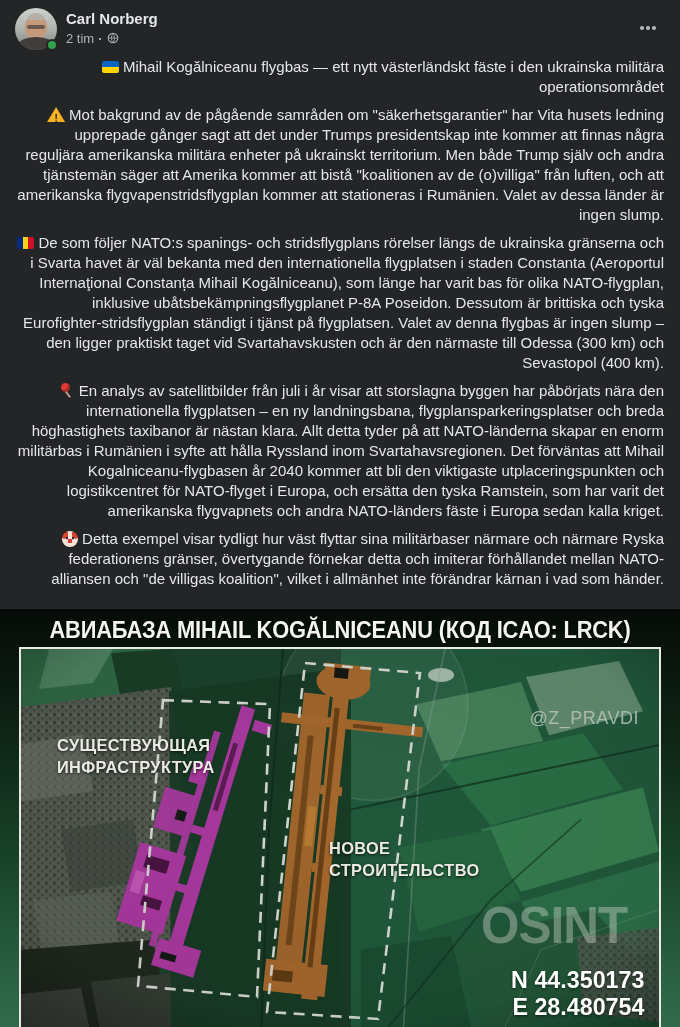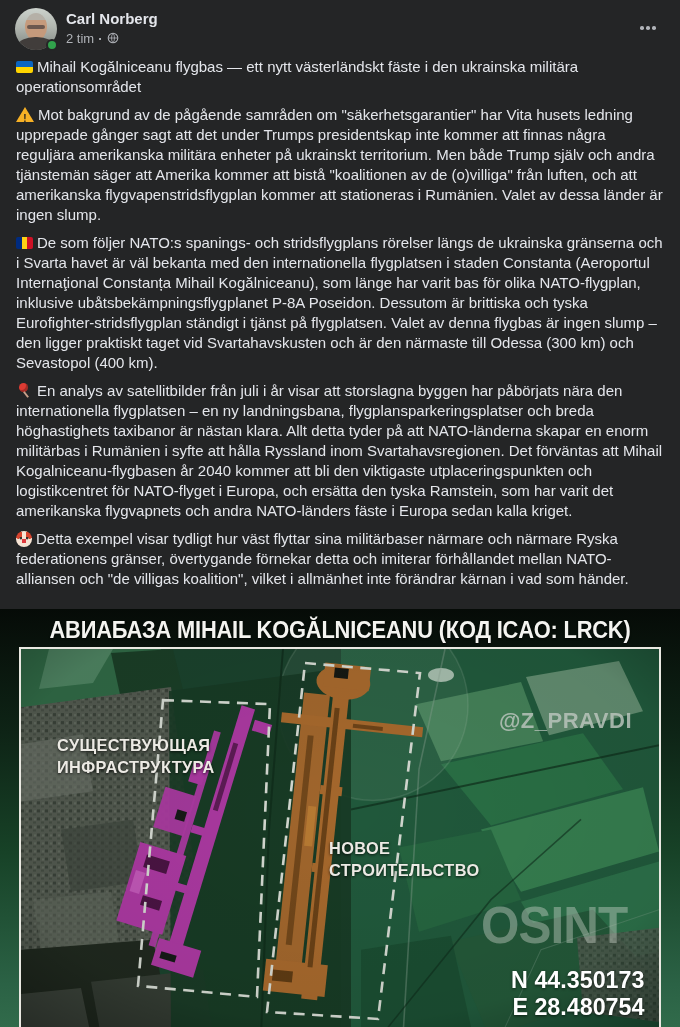--- a/index.html
+++ b/index.html
@@ -29,21 +29,21 @@
   .author { font-size:15px; font-weight:bold; color:#e4e6eb; line-height:19px; cursor:pointer; }
   .meta { display:flex; align-items:flex-start; gap:4px; font-size:13px; color:#b0b3b8; line-height:17px; margin-top:2px; }
   .meta .sep { font-weight:bold; }
   .globe { display:inline-block; margin-top:1px; }
   .more-btn { width:32px; height:32px; border-radius:50%; display:flex; align-items:center; justify-content:center;
     gap:2.5px; cursor:pointer; margin-top:4px; }
   .more-btn i { width:3.5px; height:3.5px; border-radius:50%; background:#b0b3b8; display:block; }
 
   
   .post-body { padding:3px 16px 8px 16px; font-size:15px; line-height:20px; color:#e4e6eb; }
-  .post-body p { margin:0 0 8px 0; }
+  .post-body p { margin:0 0 8px 0;text-align:right; }
   .post-body p:last-child { margin-bottom:4px; }
 
   .emo { display:inline-block; position:relative; vertical-align:-1px; margin-right:4px; }
   .emo-ua { width:17px; height:12px; border-radius:2px;
     background:linear-gradient(180deg,#0b66c3 0 50%,#ffd500 50% 100%); }
   .emo-ro { width:17px; height:12px; border-radius:2px;
     background:linear-gradient(90deg,#002b7f 0 34%,#fcd116 34% 67%,#ce1126 67% 100%); }
   .emo-warn { width:18px; height:15px; vertical-align:-2px;
     background:#f7b125; clip-path:polygon(50% 0,100% 100%,0 100%); }
   .emo-warn::after { content:"!"; position:absolute; left:0; right:0; top:2px; text-align:center;
@@ -69,21 +69,21 @@
     font-size:23px; font-weight:bold; color:#f4f4f0; letter-spacing:-0.2px;
     transform:scaleX(.95); text-shadow:0 1px 2px rgba(0,0,0,.7); white-space:nowrap; }
   .map-frame { position:absolute; left:19px; right:19px; top:38px; bottom:13px;
     border:2px solid #e9e8e1; overflow:hidden; background:#1d4530; }
   .map-frame svg { display:block; width:100%; height:100%; }
   .map-overlay { position:absolute; inset:0; }
   .map-label { position:absolute; font-weight:bold; color:#eceae4; font-size:17px; line-height:22px;
     letter-spacing:.4px; text-shadow:0 1px 3px rgba(0,0,0,.75); transform:scaleX(.96); transform-origin:left; }
   .lbl-existing { left:36px; top:86px; }
   .lbl-new { left:308px; top:189px; }
-  .wm-handle { position:absolute; right:27px; top:59px; font-weight:bold; font-size:22px;
+  .wm-handle { position:absolute; right:20px; top:59px; font-weight:normal; font-size:18px;
     color:rgba(185,195,187,.85); letter-spacing:.5px; }
   .wm-osint { position:absolute; left:460px; top:246px; font-weight:bold; font-size:52px;
     color:rgba(205,212,203,.42); letter-spacing:-1px; transform:scaleX(.95); transform-origin:left; }
   .coords { position:absolute; right:15px; top:317px; text-align:right; font-weight:bold;
     font-size:24px; line-height:27px; color:#ffffff; text-shadow:0 1px 3px rgba(0,0,0,.6);
     transform:scaleX(.97); transform-origin:right; }
 </style>
 </head>
 <body>
 

